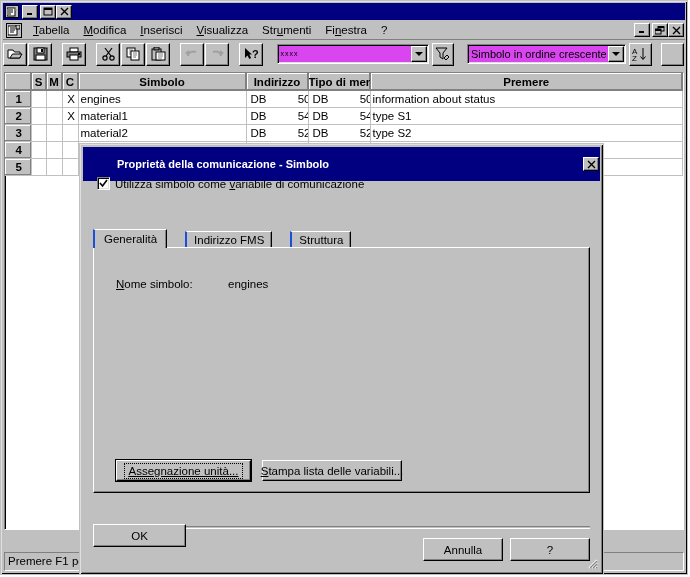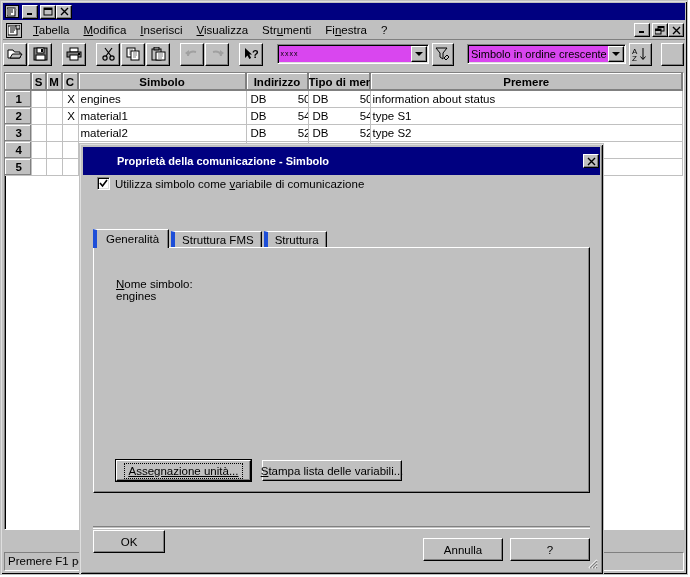--- a/index.html
+++ b/index.html
@@ -162,49 +162,49 @@
 
   
   #dialog{
     position:absolute;left:78px;top:142px;width:525px;height:432px;
     background:#c0c0c0;
     border:1px solid #c0c0c0;
     box-shadow:inset 1px 1px 0 #dfdfdf, inset -1px -1px 0 #000,
                inset 2px 2px 0 #c0c0c0, inset -2px -2px 0 #808080;
     box-sizing:border-box;
   }
-  #dialog .titlebar{margin:3px 3px 0 3px;height:28px;padding-left:34px;}
+  #dialog .titlebar{margin:3px 3px 0 3px;height:34px;padding-left:34px;}
   .dlgbody{position:absolute;left:3px;top:24px;right:3px;bottom:3px;}
   .chkrow{display:flex;align-items:center;margin:9px 0 0 14px;font-size:11.5px;}
   .chkbox{
     width:13px;height:13px;background:#fff;margin-right:5px;flex:0 0 auto;
     border:1px solid #808080;border-right-color:#fff;border-bottom-color:#fff;
     box-shadow:inset 1px 1px 0 #000, inset -1px -1px 0 #dfdfdf;
     box-sizing:border-box;position:relative;
   }
   .chkbox svg{position:absolute;left:1px;top:1px;}
 
   .tabstrip{position:absolute;left:10px;top:62px;right:10px;height:18px;display:flex;align-items:flex-end;}
   .tab{
-    height:17px;padding:0 7px;margin-right:2px;background:#c0c0c0;
+    height:17px;padding:0 7px;margin-right:18px;background:#c0c0c0;
     font-size:11.5px;color:#000;line-height:17px;
-    border-top:1px solid #fff;border-left:4px solid #1d4ed8;border-right:1px solid #000;
+    border-top:1px solid #fff;border-left:2px solid #1d4ed8;border-right:1px solid #000;
     box-shadow:inset -1px 0 0 #808080;
     box-sizing:border-box;white-space:nowrap;
   }
   .tab.active{height:19px;line-height:18px;margin-top:-2px;padding:0 9px;position:relative;z-index:3;}
   .tabpanel{
     position:absolute;left:10px;top:79px;right:10px;bottom:78px;
     background:#c0c0c0;
     border-top:1px solid #fff;border-left:1px solid #fff;
     border-right:1px solid #000;border-bottom:1px solid #000;
     box-shadow:inset -1px -1px 0 #808080;
     box-sizing:border-box;
   }
-  .frow{display:flex;align-items:baseline;font-size:11.5px;color:#000;flex-direction:column;}
+  .frow{display:flex;align-items:baseline;font-size:11.5px;color:#000;}
   .flabel{width:112px;flex:0 0 auto;}
   .dlgbtn{
     background:#c0c0c0;font-size:11.5px;color:#000;
     border-top:1px solid #fff;border-left:1px solid #fff;
     border-right:1px solid #000;border-bottom:1px solid #000;
     box-shadow:inset -1px -1px 0 #808080;
     box-sizing:border-box;display:flex;align-items:center;justify-content:center;
     white-space:nowrap;
   }
   .dlgbtn.def{box-shadow:inset -1px -1px 0 #808080, 0 0 0 1px #000;}
@@ -493,41 +493,41 @@
         <div class="chkbox">
           <svg width="9" height="9" viewBox="0 0 9 9">
             <path d="M1 4l2.5 3L8 1" stroke="#000" stroke-width="1.6" fill="none"></path>
           </svg>
         </div>
         <span>Utilizza simbolo come <u>v</u>ariabile di comunicazione</span>
       </div>
 
       <div class="tabstrip">
         <div class="tab active">Generalità</div>
-        <div class="tab">Struttura FMS</div>
+        <div class="tab">Indirizzo FMS</div>
         <div class="tab">Struttura</div>
       </div>
 
       <div class="tabpanel">
         <div class="frow" style="margin:30px 0 0 22px;">
           <div class="flabel"><u>N</u>ome simbolo:</div>
           <div>engines</div>
         </div>
 
         <div class="dlgbtn def" style="position:absolute;left:22px;bottom:11px;width:135px;height:21px;text-decoration:underline;">
           <span class="focusring"><u>A</u>ssegnazione unità...</span>
         </div>
         <div class="dlgbtn" style="position:absolute;left:168px;bottom:11px;width:140px;height:21px;">
           <span><u>S</u>tampa lista delle variabili...</span>
         </div>
       </div>
 
       <div class="botbar"></div>
 
-      <div class="dlgbtn" style="position:absolute;left:10px;bottom:18px;width:72px;height:23px;">
+      <div class="dlgbtn" style="position:absolute;left:10px;bottom:24px;width:93px;height:23px;">
         <span>OK</span>
       </div>
       <div class="dlgbtn" style="position:absolute;right:97px;bottom:10px;width:80px;height:23px;">
         <span>Annulla</span>
       </div>
       <div class="dlgbtn" style="position:absolute;right:10px;bottom:10px;width:80px;height:23px;">
         <span>?</span>
       </div>
 
       <div class="grip">

